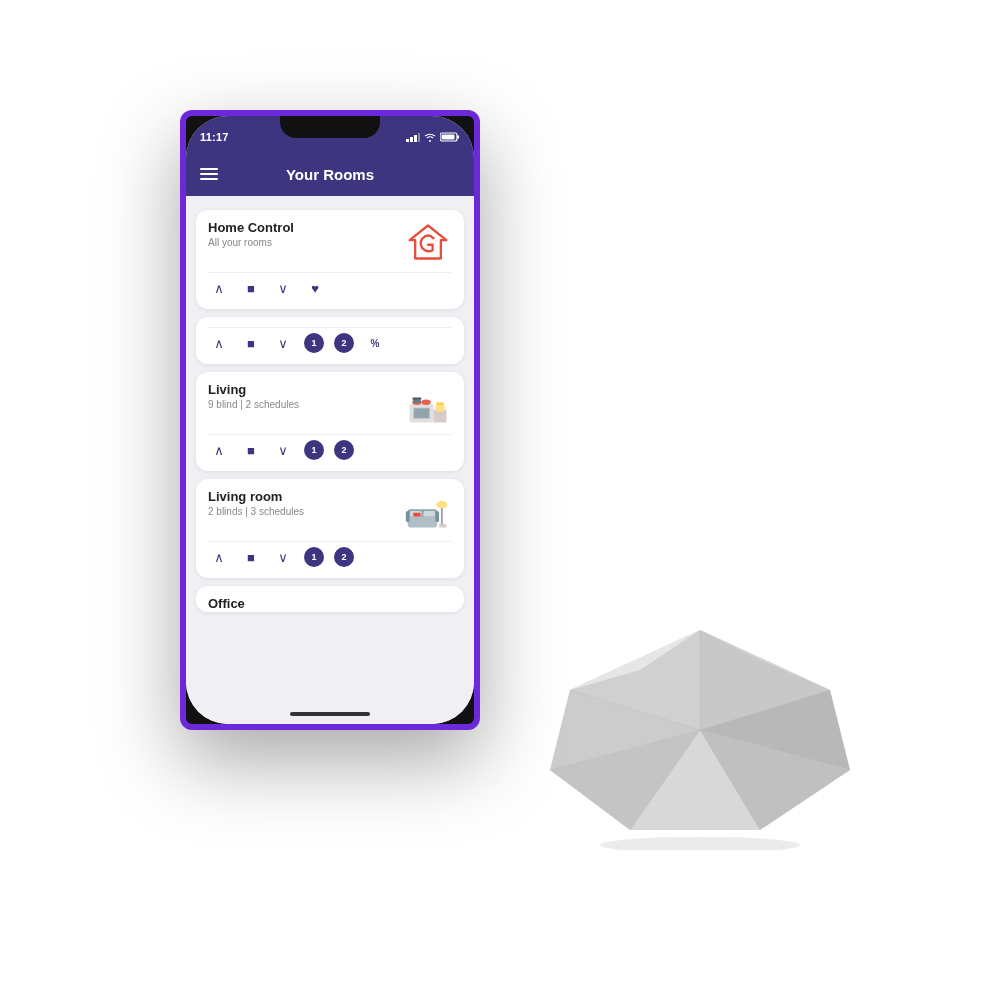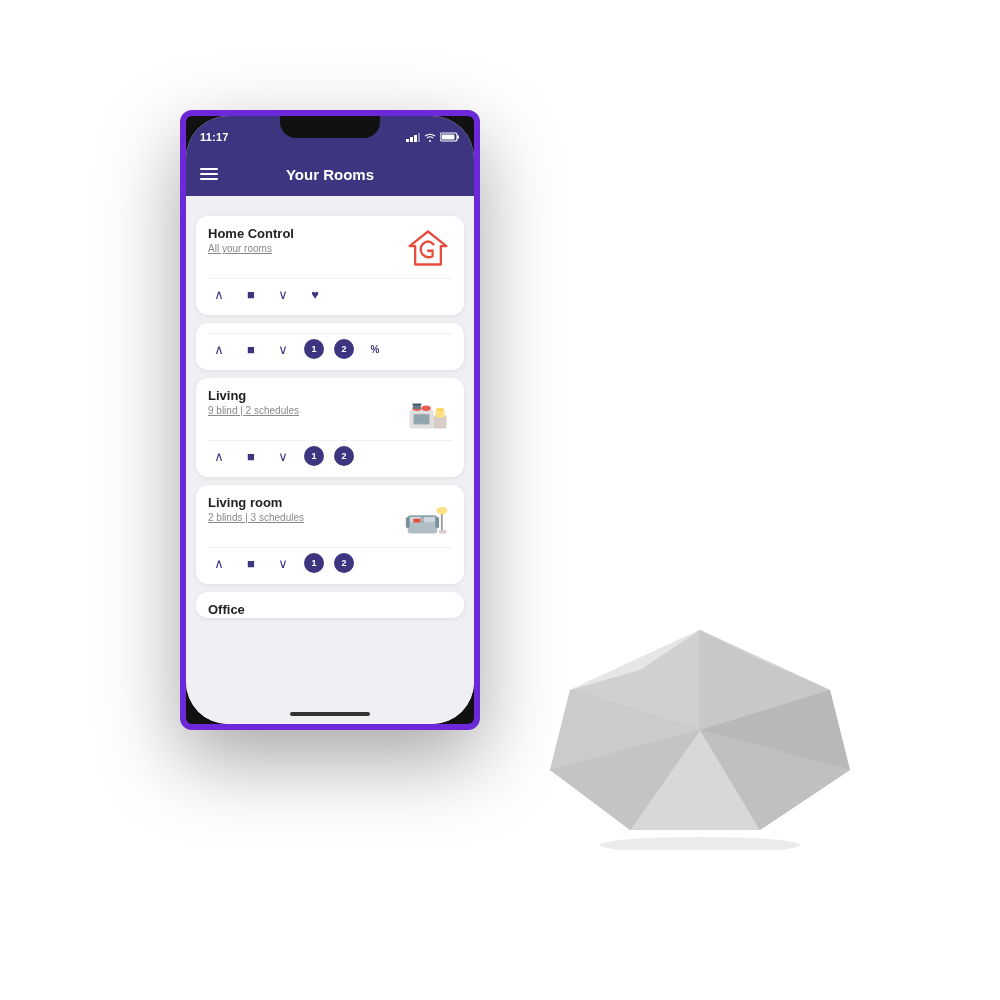--- a/index.html
+++ b/index.html
@@ -132,21 +132,21 @@
 
     
     .app-content {
       position: absolute;
       top: 80px;
       left: 0;
       right: 0;
       bottom: 0;
       background: #f0f0f4;
       overflow: hidden;
-      padding: 20px 10px;
+      padding: 14px 10px;
       display: flex;
       flex-direction: column;
       gap: 8px;
     }
 
     
     .room-card {
       background: white;
       border-radius: 12px;
       padding: 10px 12px;
@@ -164,21 +164,20 @@
     .room-info h3 {
       font-size: 13px;
       font-weight: 700;
       color: #222;
       margin-bottom: 2px;
     }
 
     .room-info p {
       font-size: 10px;
       color: #888;
-      text-decoration: underline;
     }
 
     .room-icon {
       width: 48px;
       height: 44px;
       display: flex;
       align-items: center;
       justify-content: center;
     }
 

